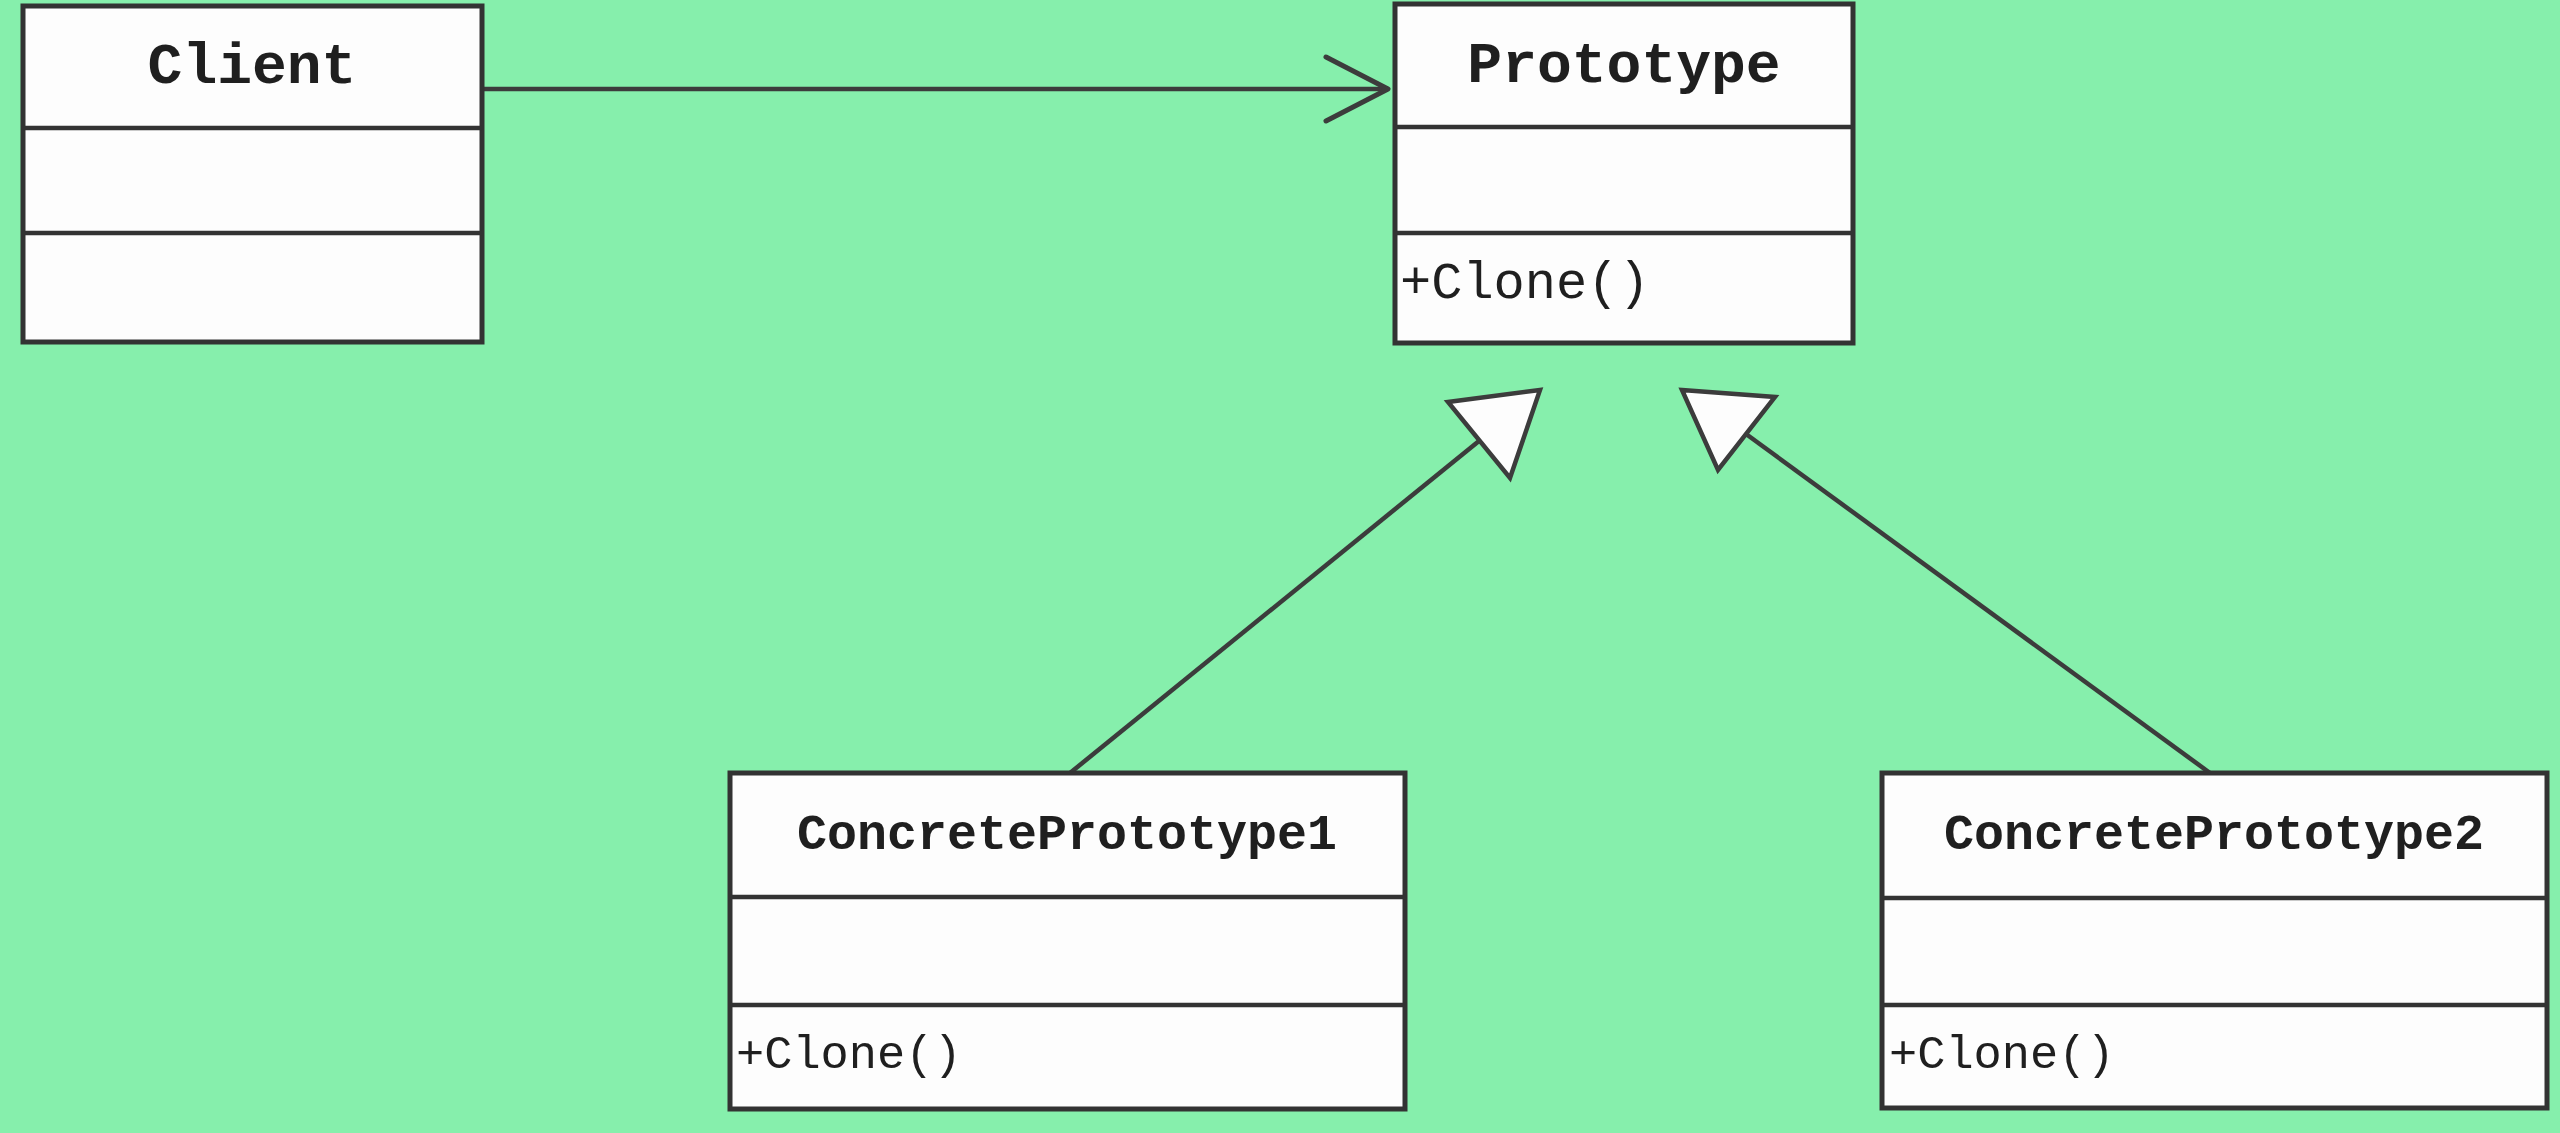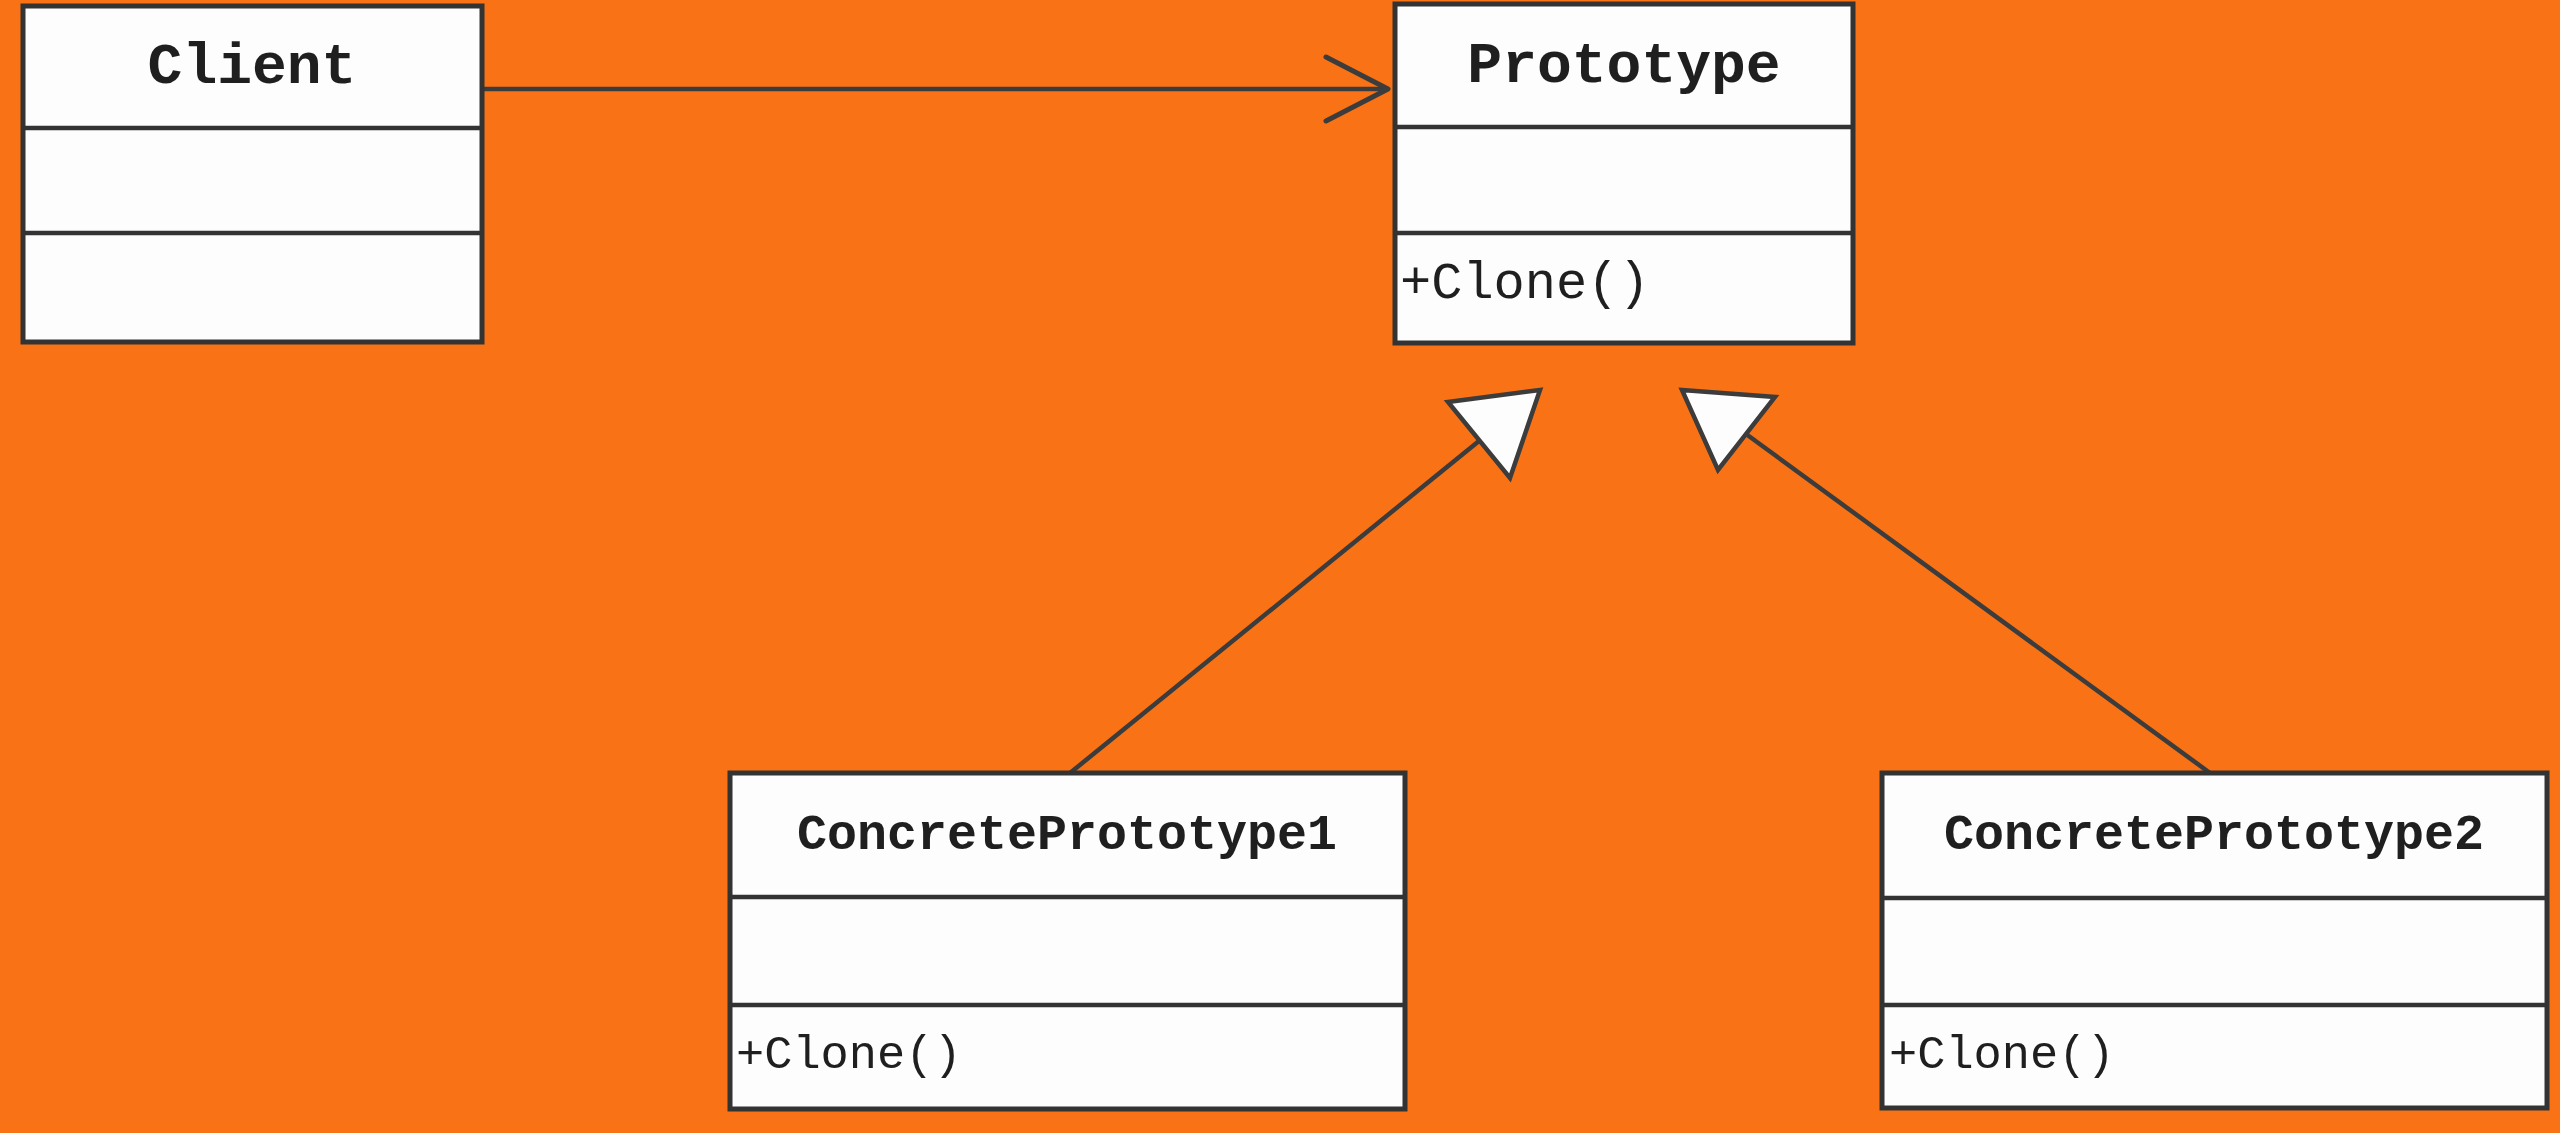--- a/index.html
+++ b/index.html
@@ -7,21 +7,21 @@
     padding: 0;
     background: #ffffff;
     width: 2560px;
     height: 1133px;
     overflow: hidden;
   }
   .stage {
     position: relative;
     width: 2560px;
     height: 1133px;
-    background: #f97316;
+    background: #86efac;
   }
   svg.diagram {
     display: block;
     width: 2560px;
     height: 1133px;
     
     filter: blur(0.6px);
   }
   svg.diagram text {
     font-family: "Liberation Mono", "DejaVu Sans Mono", monospace;

